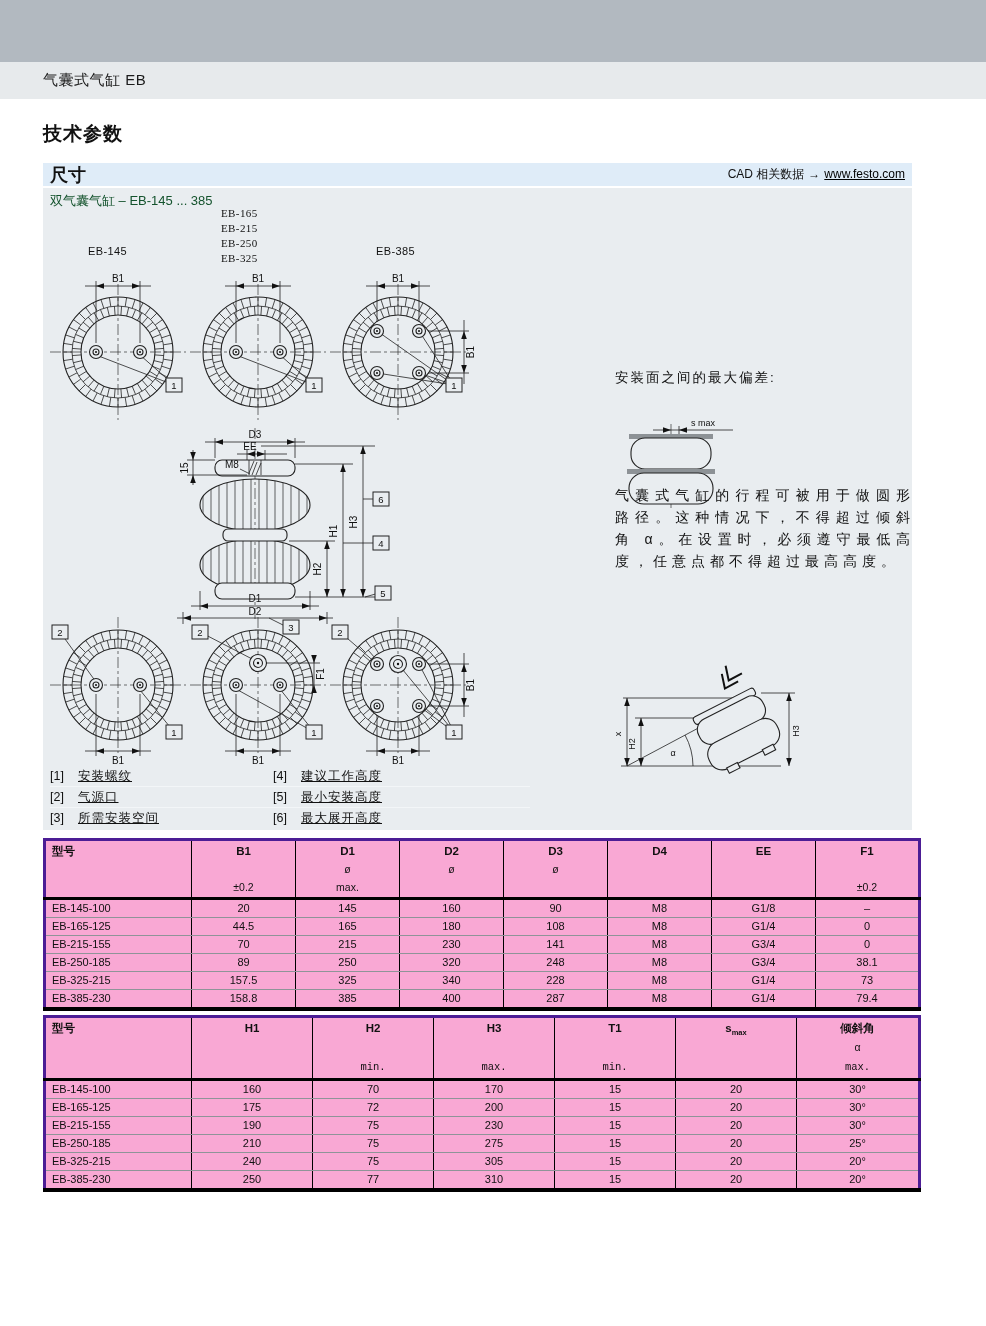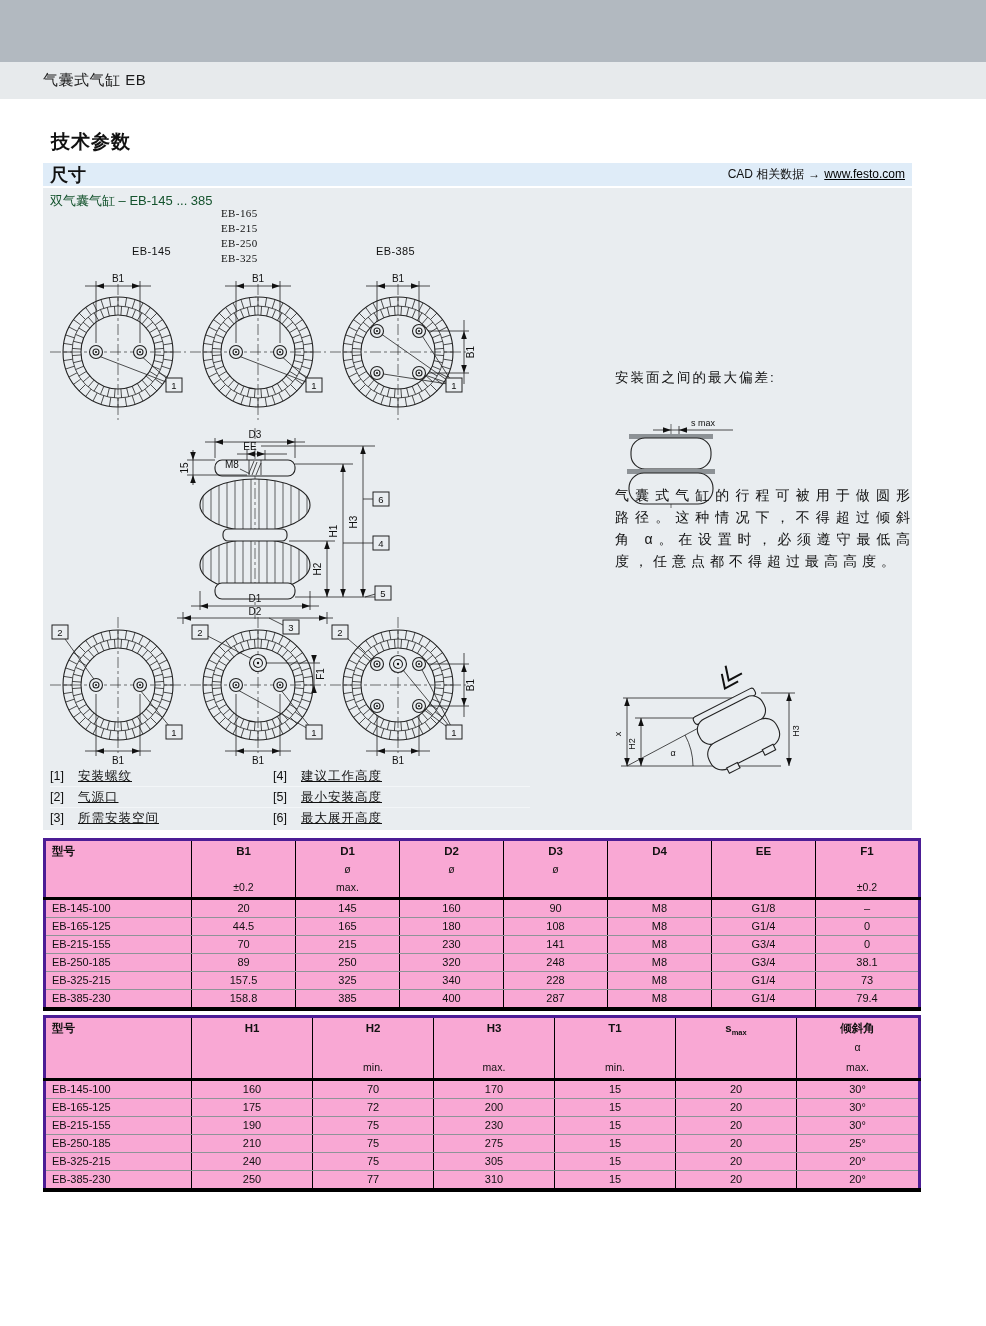--- a/index.html
+++ b/index.html
@@ -1,32 +1,32 @@
 <!DOCTYPE html>
 <html><head>
 <meta charset="utf-8">
 <style>
   html,body{margin:0;padding:0;background:#fff;font-family:"Liberation Sans",sans-serif;}
   .page{position:relative;width:986px;height:1326px;background:#fff;overflow:hidden;color:#111;}
 
   .band-top{position:absolute;left:0;top:0;width:986px;height:62px;background:#b2b9c0;}
   .band-title{position:absolute;left:0;top:62px;width:986px;height:37px;background:#e7eaec;display:flex;align-items:center;}
   .band-title .t{margin-left:43px;font-size:15px;letter-spacing:.5px;color:#1b1b1b;}
-  .section-title{position:absolute;left:43px;top:121px;margin:8px;font-size:19px;font-weight:600;color:#111;letter-spacing:1px;}
+  .section-title{position:absolute;left:43px;top:121px;margin:0;font-size:19px;font-weight:600;color:#111;letter-spacing:1px;}
 
   .dim-bar{position:absolute;left:43px;top:163px;width:869px;height:23px;background:#dfecf8;display:flex;align-items:center;justify-content:space-between;padding:0 7px;box-sizing:border-box;}
   .dim-title{font-weight:700;font-size:18px;}
   .cad{font-size:12px;}
   .cad .arrow{margin:0 4px;}
   .cad-link{color:#000;text-decoration:underline;cursor:pointer;}
 
   .draw-block{position:absolute;left:43px;top:188px;width:869px;height:642px;background:#e9edf0;}
   .subtitle{position:absolute;left:7px;top:4px;font-size:13px;color:#14532d;}
   .vl{position:absolute;font-size:11px;letter-spacing:.4px;}
-  .vl-left{left:45px;top:57px;margin-left:44px;}
+  .vl-left{left:45px;top:57px;}
   .vl-right{left:333px;top:57px;}
   .vl-stack{position:absolute;left:178px;top:18px;font-size:11px;line-height:15px;letter-spacing:.4px;font-family:Liberation Serif, serif;}
   #draw-svg{position:absolute;left:0;top:0;}
 
   .side-title{position:absolute;left:572px;top:181px;font-size:13.5px;letter-spacing:2px;}
   .side-para{position:absolute;left:572px;top:296px;width:300px;font-size:14px;line-height:22px;letter-spacing:5px;text-align:justify;}
 
   .legend{position:absolute;left:7px;top:578px;width:480px;font-size:12.5px;}
   .legend-row{display:flex;height:20px;align-items:center;}
   .legend-row + .legend-row{border-top:1px solid #f3f6f8;}
@@ -55,21 +55,21 @@
   thead th{border-bottom:3px solid #000;vertical-align:top;text-align:center;font-weight:400;}
   thead th:first-child,tbody td:first-child{text-align:left;padding-left:6px;}
   .h1{font-weight:700;font-size:11.5px;}
   .h2,.h3{font-weight:400;font-size:10.5px;}
   .h1 sub{font-size:7.5px;font-weight:700;}
   .t1 .h1{height:20px;line-height:20px;}
   .t1 .h2{height:18px;line-height:16px;}
   .t1 .h3{height:18px;line-height:16px;}
   .t2 .h1{height:20px;line-height:20px;}
   .t2 .h2{height:21px;line-height:19px;}
-  .t2 .h3{height:19px;line-height:17px;}
+  .t2 .h3{height:19px;line-height:17px;font-family:Liberation Mono, monospace;}
   tbody td{height:17px;line-height:17px;text-align:center;border-top:1px solid #8f9498;border-bottom:1px solid #8f9498;}
   tbody tr:last-child td{border-bottom:4px solid #000;}
 </style>
 </head>
 <body>
 
 <div class="page">
 
   <div class="band-top"></div>
 

